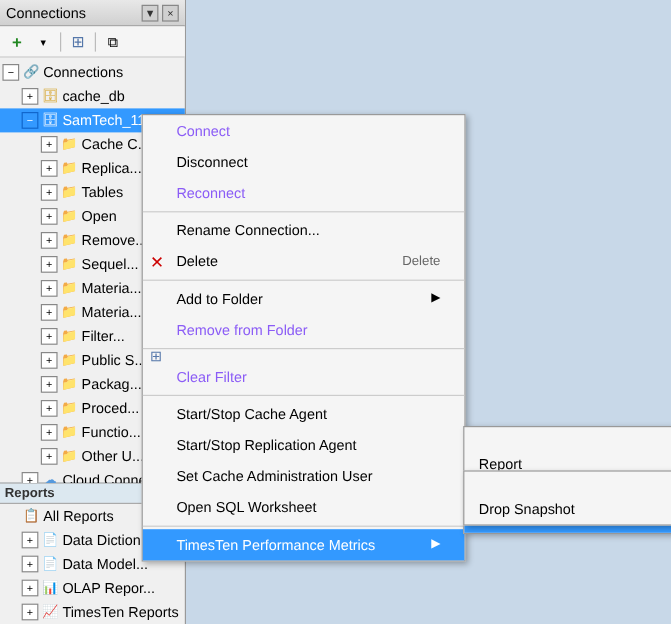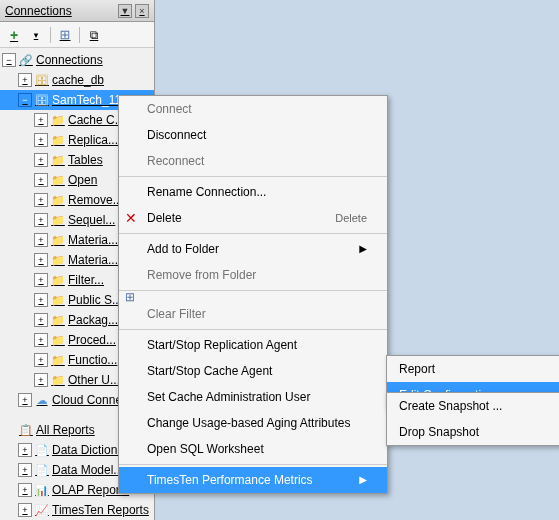--- a/index.html
+++ b/index.html
@@ -16,21 +16,20 @@
     
     .connections-panel {
       position: absolute;
       top: 0; left: 0;
       width: 155px;
       height: 520px;
       background: #f0f0f0;
       border-right: 1px solid #999;
       display: flex;
       flex-direction: column;
-      text-decoration: underline;
     }
 
     .panel-titlebar {
       background: linear-gradient(to bottom, #e8e8e8, #d0d0d0);
       border-bottom: 1px solid #999;
       padding: 3px 5px;
       display: flex;
       align-items: center;
       justify-content: space-between;
       height: 22px;
@@ -159,21 +158,21 @@
     .menu-item {
       padding: 4px 20px 4px 28px;
       cursor: pointer;
       color: #000;
       position: relative;
       display: flex;
       align-items: center;
       justify-content: space-between;
       line-height: 18px;
     }
-    .menu-item.disabled { color: #737373; cursor: default; }
+    .menu-item.disabled { color: #8b5cf6; cursor: default; }
     .menu-item.highlighted { background: #3399ff; color: #fff; }
 
     .menu-separator {
       height: 1px;
       background: #ccc;
       margin: 2px 0;
     }
 
     .menu-item-label { flex: 1; }
     .menu-shortcut { color: #666; font-size: 11px; margin-left: 20px; }
@@ -202,20 +201,21 @@
       border: 1px solid #999;
       box-shadow: 2px 2px 5px rgba(0,0,0,0.3);
       z-index: 20;
     }
 
     .submenu-item {
       padding: 4px 12px;
       cursor: pointer;
       color: #000;
       line-height: 18px;
+      margin-top: 18px;
     }
     .submenu-item.highlighted { background: #3399ff; color: #fff; }
 
     
     .submenu-2 {
       position: absolute;
       top: 392px;
       left: 386px;
       width: 175px;
       background: #f5f5f5;
@@ -380,20 +380,21 @@
     </div>
 
     <div class="tree-item">
       <span class="tree-indent"></span>
       <span class="tree-expand">+</span>
       <span class="tree-icon icon-cloud">☁</span>
       <span class="tree-label">Cloud Connectio...</span>
     </div>
   </div>
 
+  <div class="panel-section-header">Reports</div>
   <div>
     <div class="tree-item">
       <span class="tree-indent"></span>
       <span class="tree-icon">📋</span>
       <span class="tree-label">All Reports</span>
     </div>
     <div class="tree-item">
       <span class="tree-indent"></span>
       <span class="tree-expand">+</span>
       <span class="tree-icon">📄</span>
@@ -449,30 +450,27 @@
   </div>
   <div class="menu-separator"></div>
   <div class="menu-item">
     <span class="menu-filter-icon">⊞</span>
   </div>
   <div class="menu-item disabled">
     <span class="menu-item-label">Clear Filter</span>
   </div>
   <div class="menu-separator"></div>
   <div class="menu-item">
+    <span class="menu-item-label">Start/Stop Cache Agent</span>
+  </div>
+  <div class="menu-item">
     <span class="menu-item-label">Start/Stop Replication Agent</span>
   </div>
   <div class="menu-item">
-    <span class="menu-item-label">Start/Stop Cache Agent</span>
-  </div>
-  <div class="menu-item">
     <span class="menu-item-label">Set Cache Administration User</span>
-  </div>
-  <div class="menu-item">
-    <span class="menu-item-label">Change Usage-based Aging Attributes</span>
   </div>
   <div class="menu-item">
     <span class="menu-item-label">Open SQL Worksheet</span>
   </div>
   <div class="menu-separator"></div>
   <div class="menu-item highlighted">
     <span class="menu-item-label">TimesTen Performance Metrics</span>
     <span class="menu-arrow">▶</span>
   </div>
 
@@ -482,18 +480,15 @@
   <div class="submenu-item">
     <span>Report</span>
   </div>
   <div class="submenu-item highlighted">
     <span>Edit Configuration</span>
   </div>
 </div>
 
 <div class="submenu-2">
   <div class="submenu-item">
-    <span>Create Snapshot ...</span>
-  </div>
-  <div class="submenu-item">
     <span>Drop Snapshot</span>
   </div>
 </div>
 
 </body></html>

